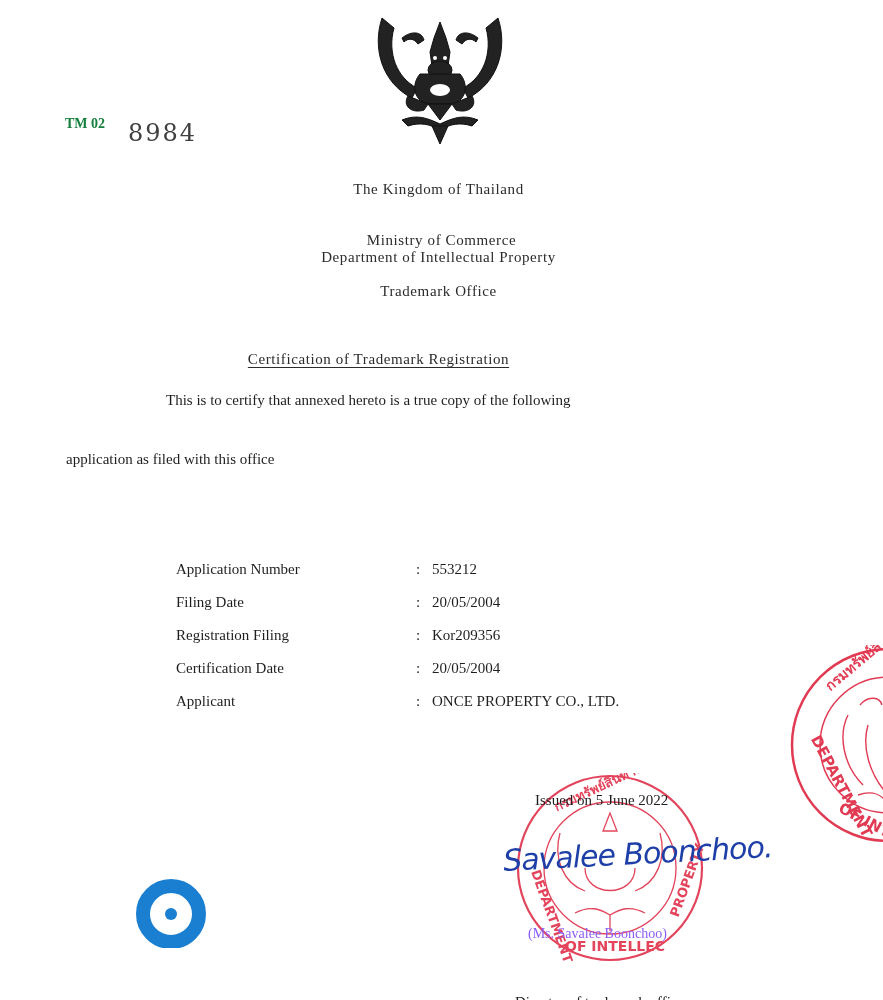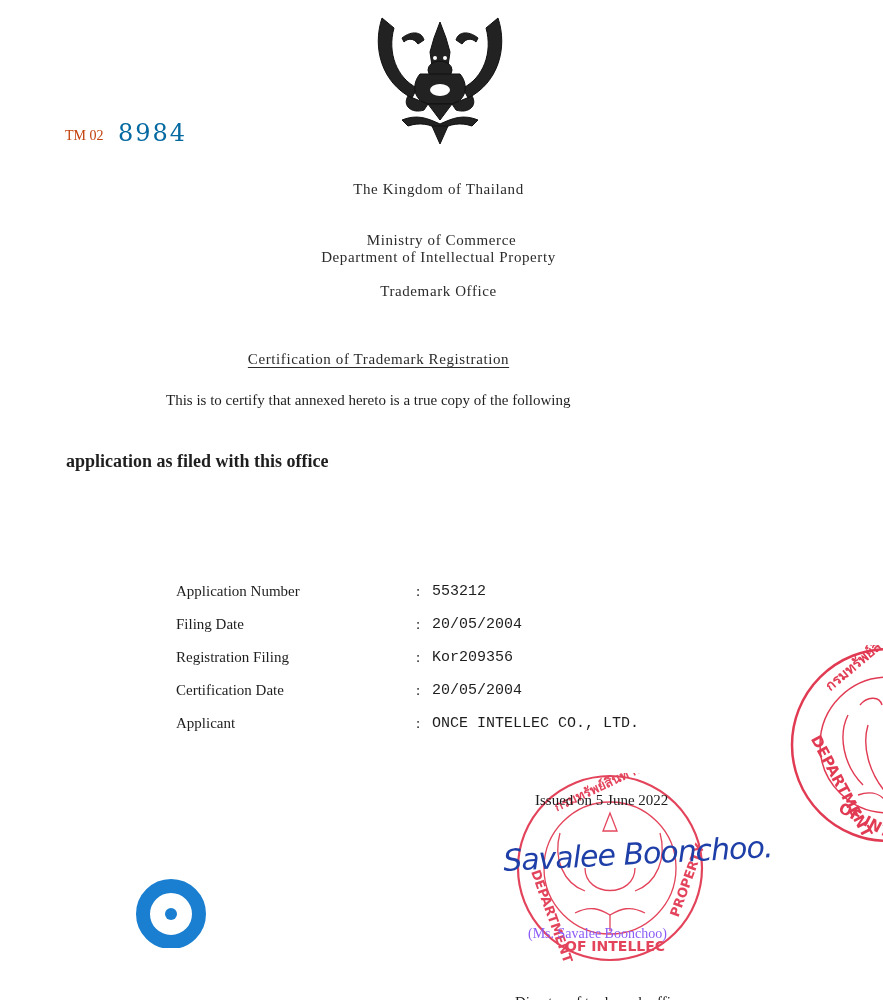--- a/index.html
+++ b/index.html
@@ -1,36 +1,36 @@
 <!DOCTYPE html>
 <html><head>
 <meta charset="utf-8">
 <style>
   html, body { margin: 0; padding: 0; background: #ffffff; }
   body { width: 883px; height: 1000px; position: relative; overflow: hidden;
          font-family: "Liberation Serif", "DejaVu Serif", serif; color: #1e1e1e; }
   .abs { position: absolute; }
   .garuda-top { left: 372px; top: 8px; width: 136px; height: 140px; }
-  .tm-label { left: 65px; top: 128px; font-size: 14px; color: #c2410c; }
-  .tm-number { left: 118px; top: 119px; font-size: 24px; letter-spacing: 2px; color: #0369a1;
+  .tm-label { left: 65px; top: 116px; font-size: 14px; color: #15803d; font-weight: bold; }
+  .tm-number { left: 128px; top: 119px; font-size: 24px; letter-spacing: 2px; color: #404040;
                font-family: "DejaVu Serif", serif; }
   .header-line { left: 0; width: 883px; text-align: center; font-size: 15px; letter-spacing: 0.6px; color: #2b2b2b; }
   .h1 { top: 181px; left: -3px; }
   .h2 { top: 232px; }
   .h3 { top: 249px; left: -3px; }
   .h4 { top: 283px; left: -3px; }
   .cert-title { top: 351px; left: 0; width: 757px; text-align: center; font-size: 15px; letter-spacing: 0.6px; color: #2b2b2b; }
   .cert-title span { text-decoration: underline; text-underline-offset: 3px; }
   .para1 { left: 166px; top: 392px; font-size: 15px; color: #1e1e1e; }
-  .para2 { left: 66px; top: 451px; font-size: 18px; color: #1e1e1e; font-weight: bold; }
-  .fields { left: 176px; top: 561px; margin-top: 22px; }
+  .para2 { left: 66px; top: 451px; font-size: 15px; color: #1e1e1e; }
+  .fields { left: 176px; top: 561px; }
   .field-row { position: relative; height: 33px; font-size: 15px; color: #1e1e1e; }
   .field-label { position: absolute; left: 0; top: 0; }
   .field-colon { position: absolute; left: 240px; top: 0; }
-  .field-value { position: absolute; left: 256px; top: 0; font-family: Liberation Mono, monospace; }
+  .field-value { position: absolute; left: 256px; top: 0; }
   .stamp { left: 515px; top: 773px; width: 190px; height: 190px; opacity: 0.9; }
   .stamp-right { left: 788px; top: 645px; width: 200px; height: 200px; opacity: 0.95; }
   .issued { left: 535px; top: 792px; font-size: 15px; color: #1e1e1e; }
   .signature { left: 503px; top: 836px; font-family: "DejaVu Sans", sans-serif; font-style: italic;
                font-size: 30px; color: #1f3fa8; letter-spacing: -1px; transform: rotate(-3deg); }
   .signer { left: 528px; top: 926px; font-size: 14px; color: #8b5cf6; }
   .title-role { left: 515px; top: 958px; font-size: 15px; color: #1e1e1e; margin-top: 36px; }
   .logo { left: 135px; top: 878px; width: 215px; height: 70px; }
   .logo-text { font-family: "DejaVu Sans", sans-serif; font-weight: bold; font-size: 62px; color: #1a7fd0;
                letter-spacing: -2px; position: absolute; left: 68px; top: -5px; }
@@ -94,21 +94,21 @@
     <span class="field-value">Kor209356</span>
   </div>
   <div class="field-row">
     <span class="field-label">Certification Date</span>
     <span class="field-colon">:</span>
     <span class="field-value">20/05/2004</span>
   </div>
   <div class="field-row">
     <span class="field-label">Applicant</span>
     <span class="field-colon">:</span>
-    <span class="field-value">ONCE INTELLEC CO., LTD.</span>
+    <span class="field-value">ONCE PROPERTY CO., LTD.</span>
   </div>
 </div>
 
 <div class="abs stamp-right">
   <svg viewBox="0 0 200 200" width="200" height="200">
     <g fill="none" stroke="#e0304a">
       <circle cx="100" cy="100" r="96" stroke-width="2.5"></circle>
       <circle cx="100" cy="100" r="68" stroke-width="1.5"></circle>
     </g>
     <g fill="#e0304a" font-family="DejaVu Sans, sans-serif" font-weight="bold" font-size="15">

